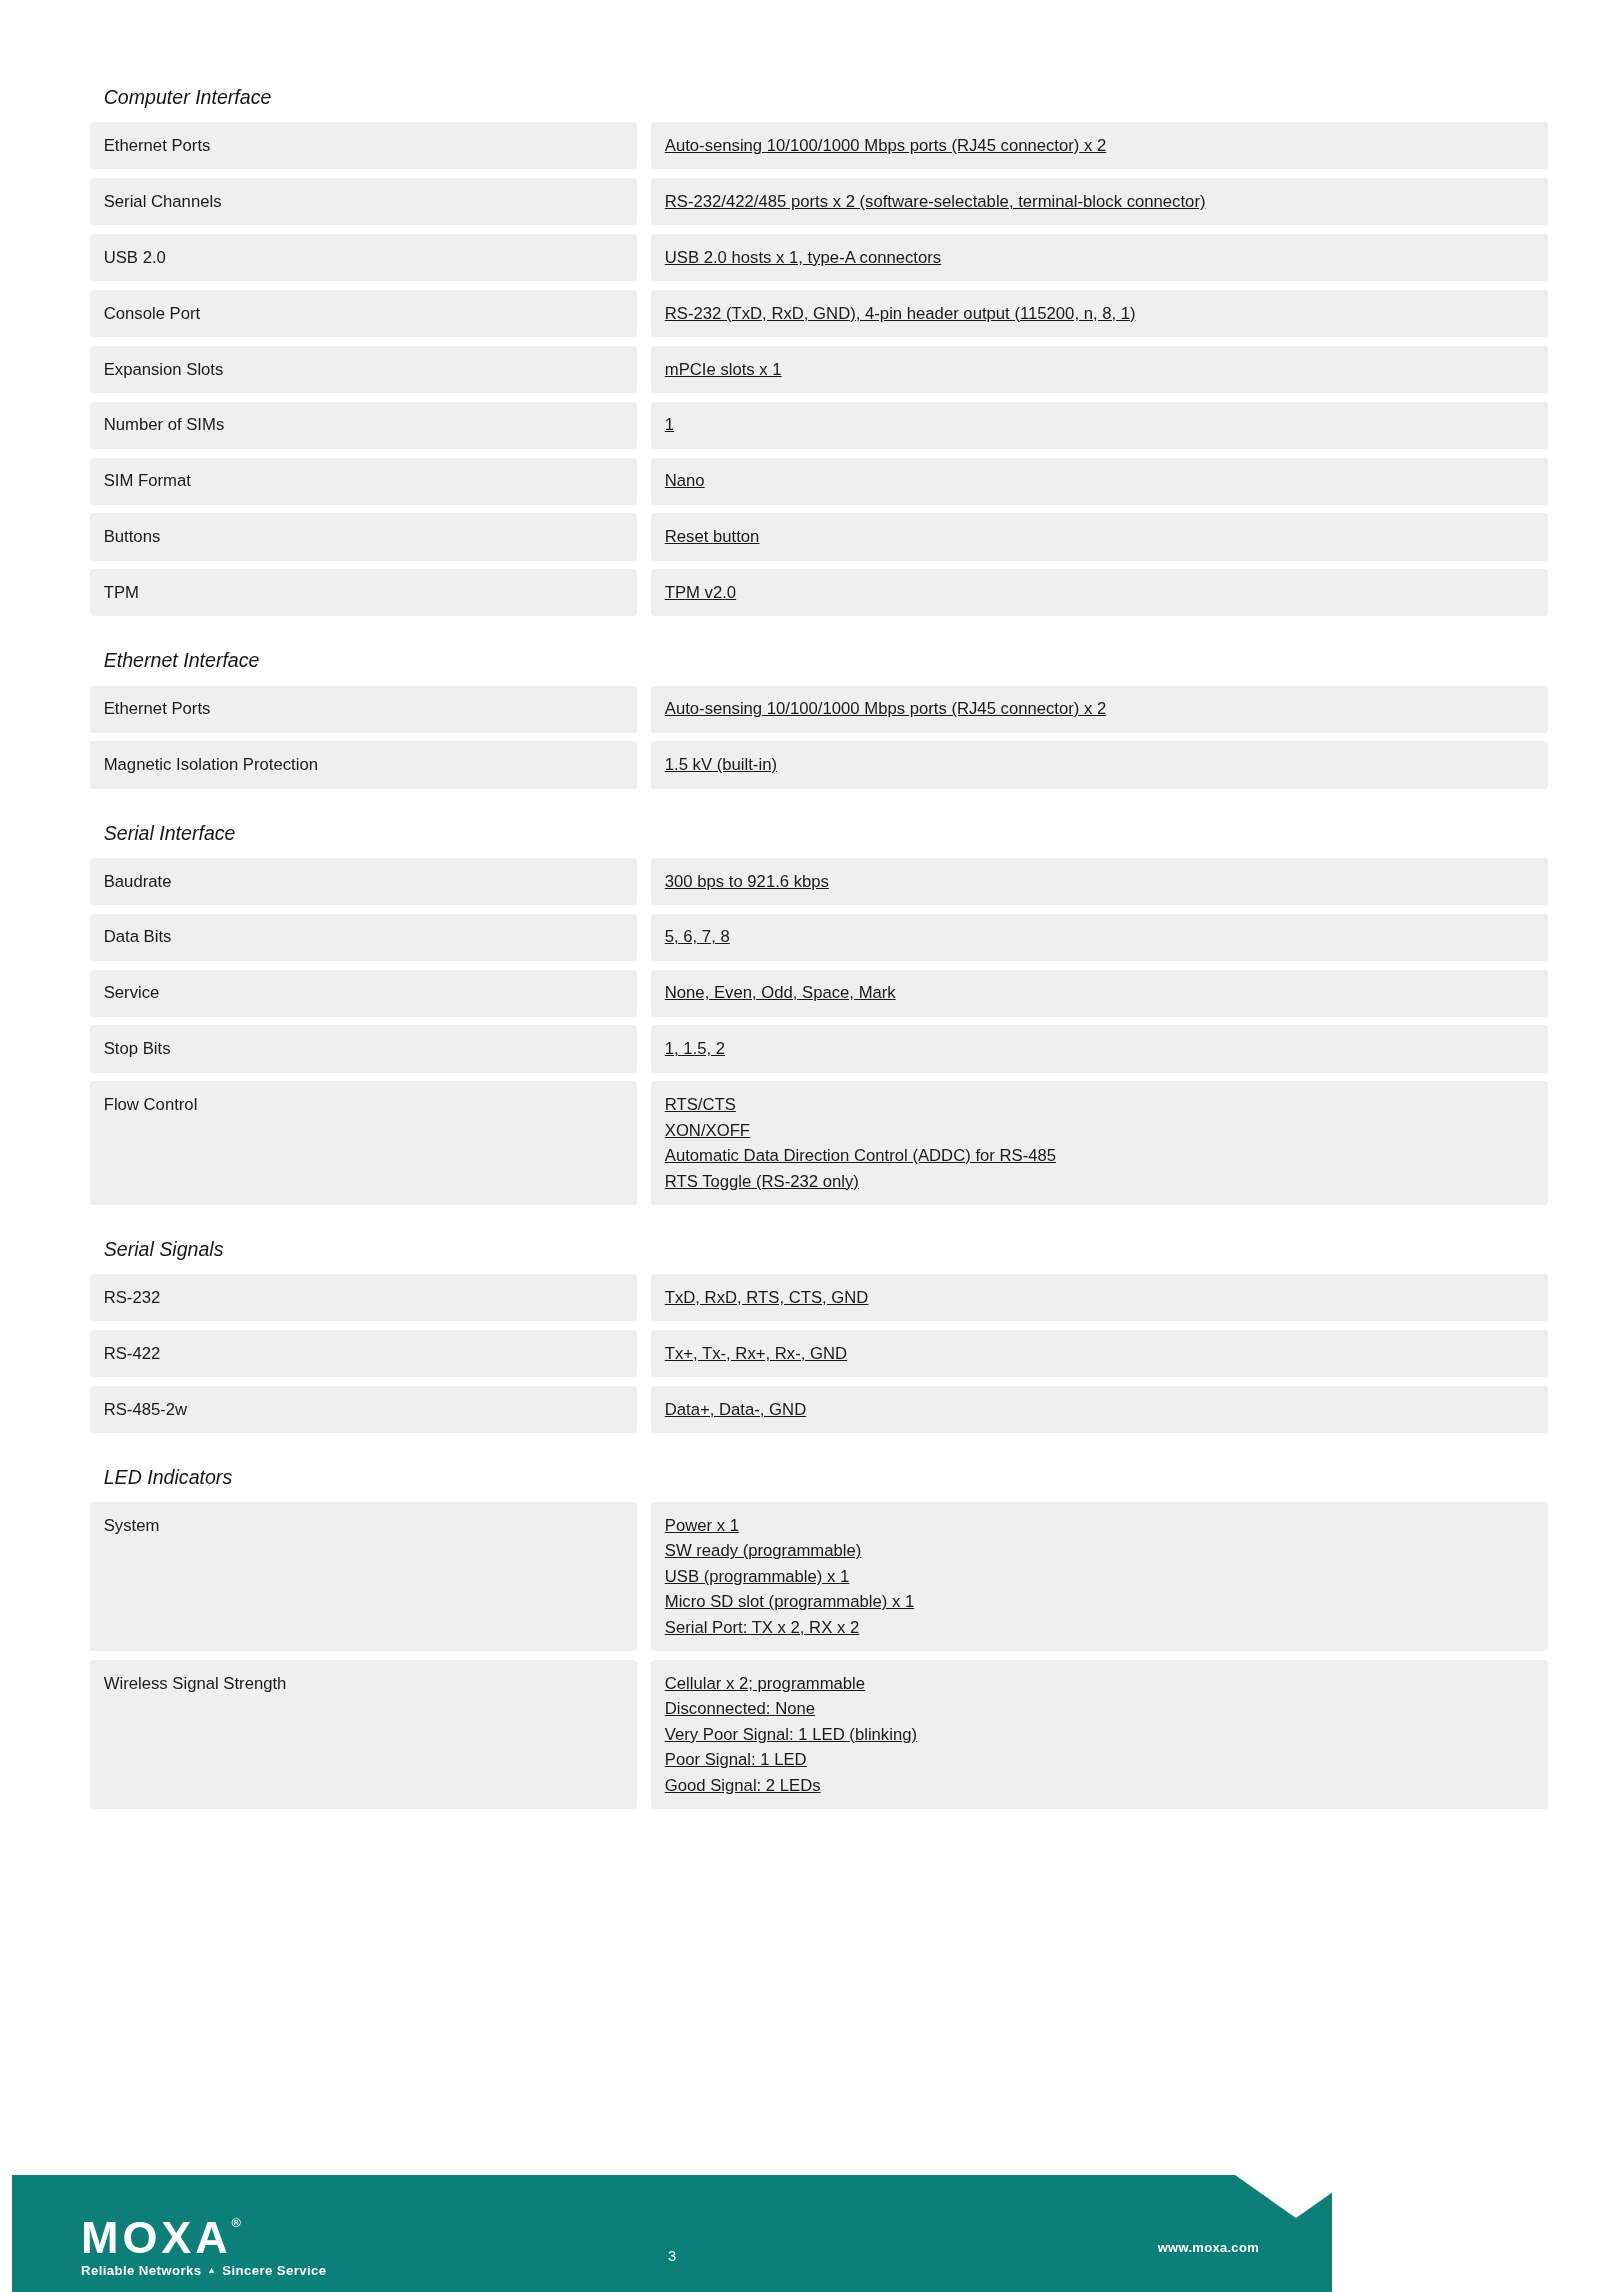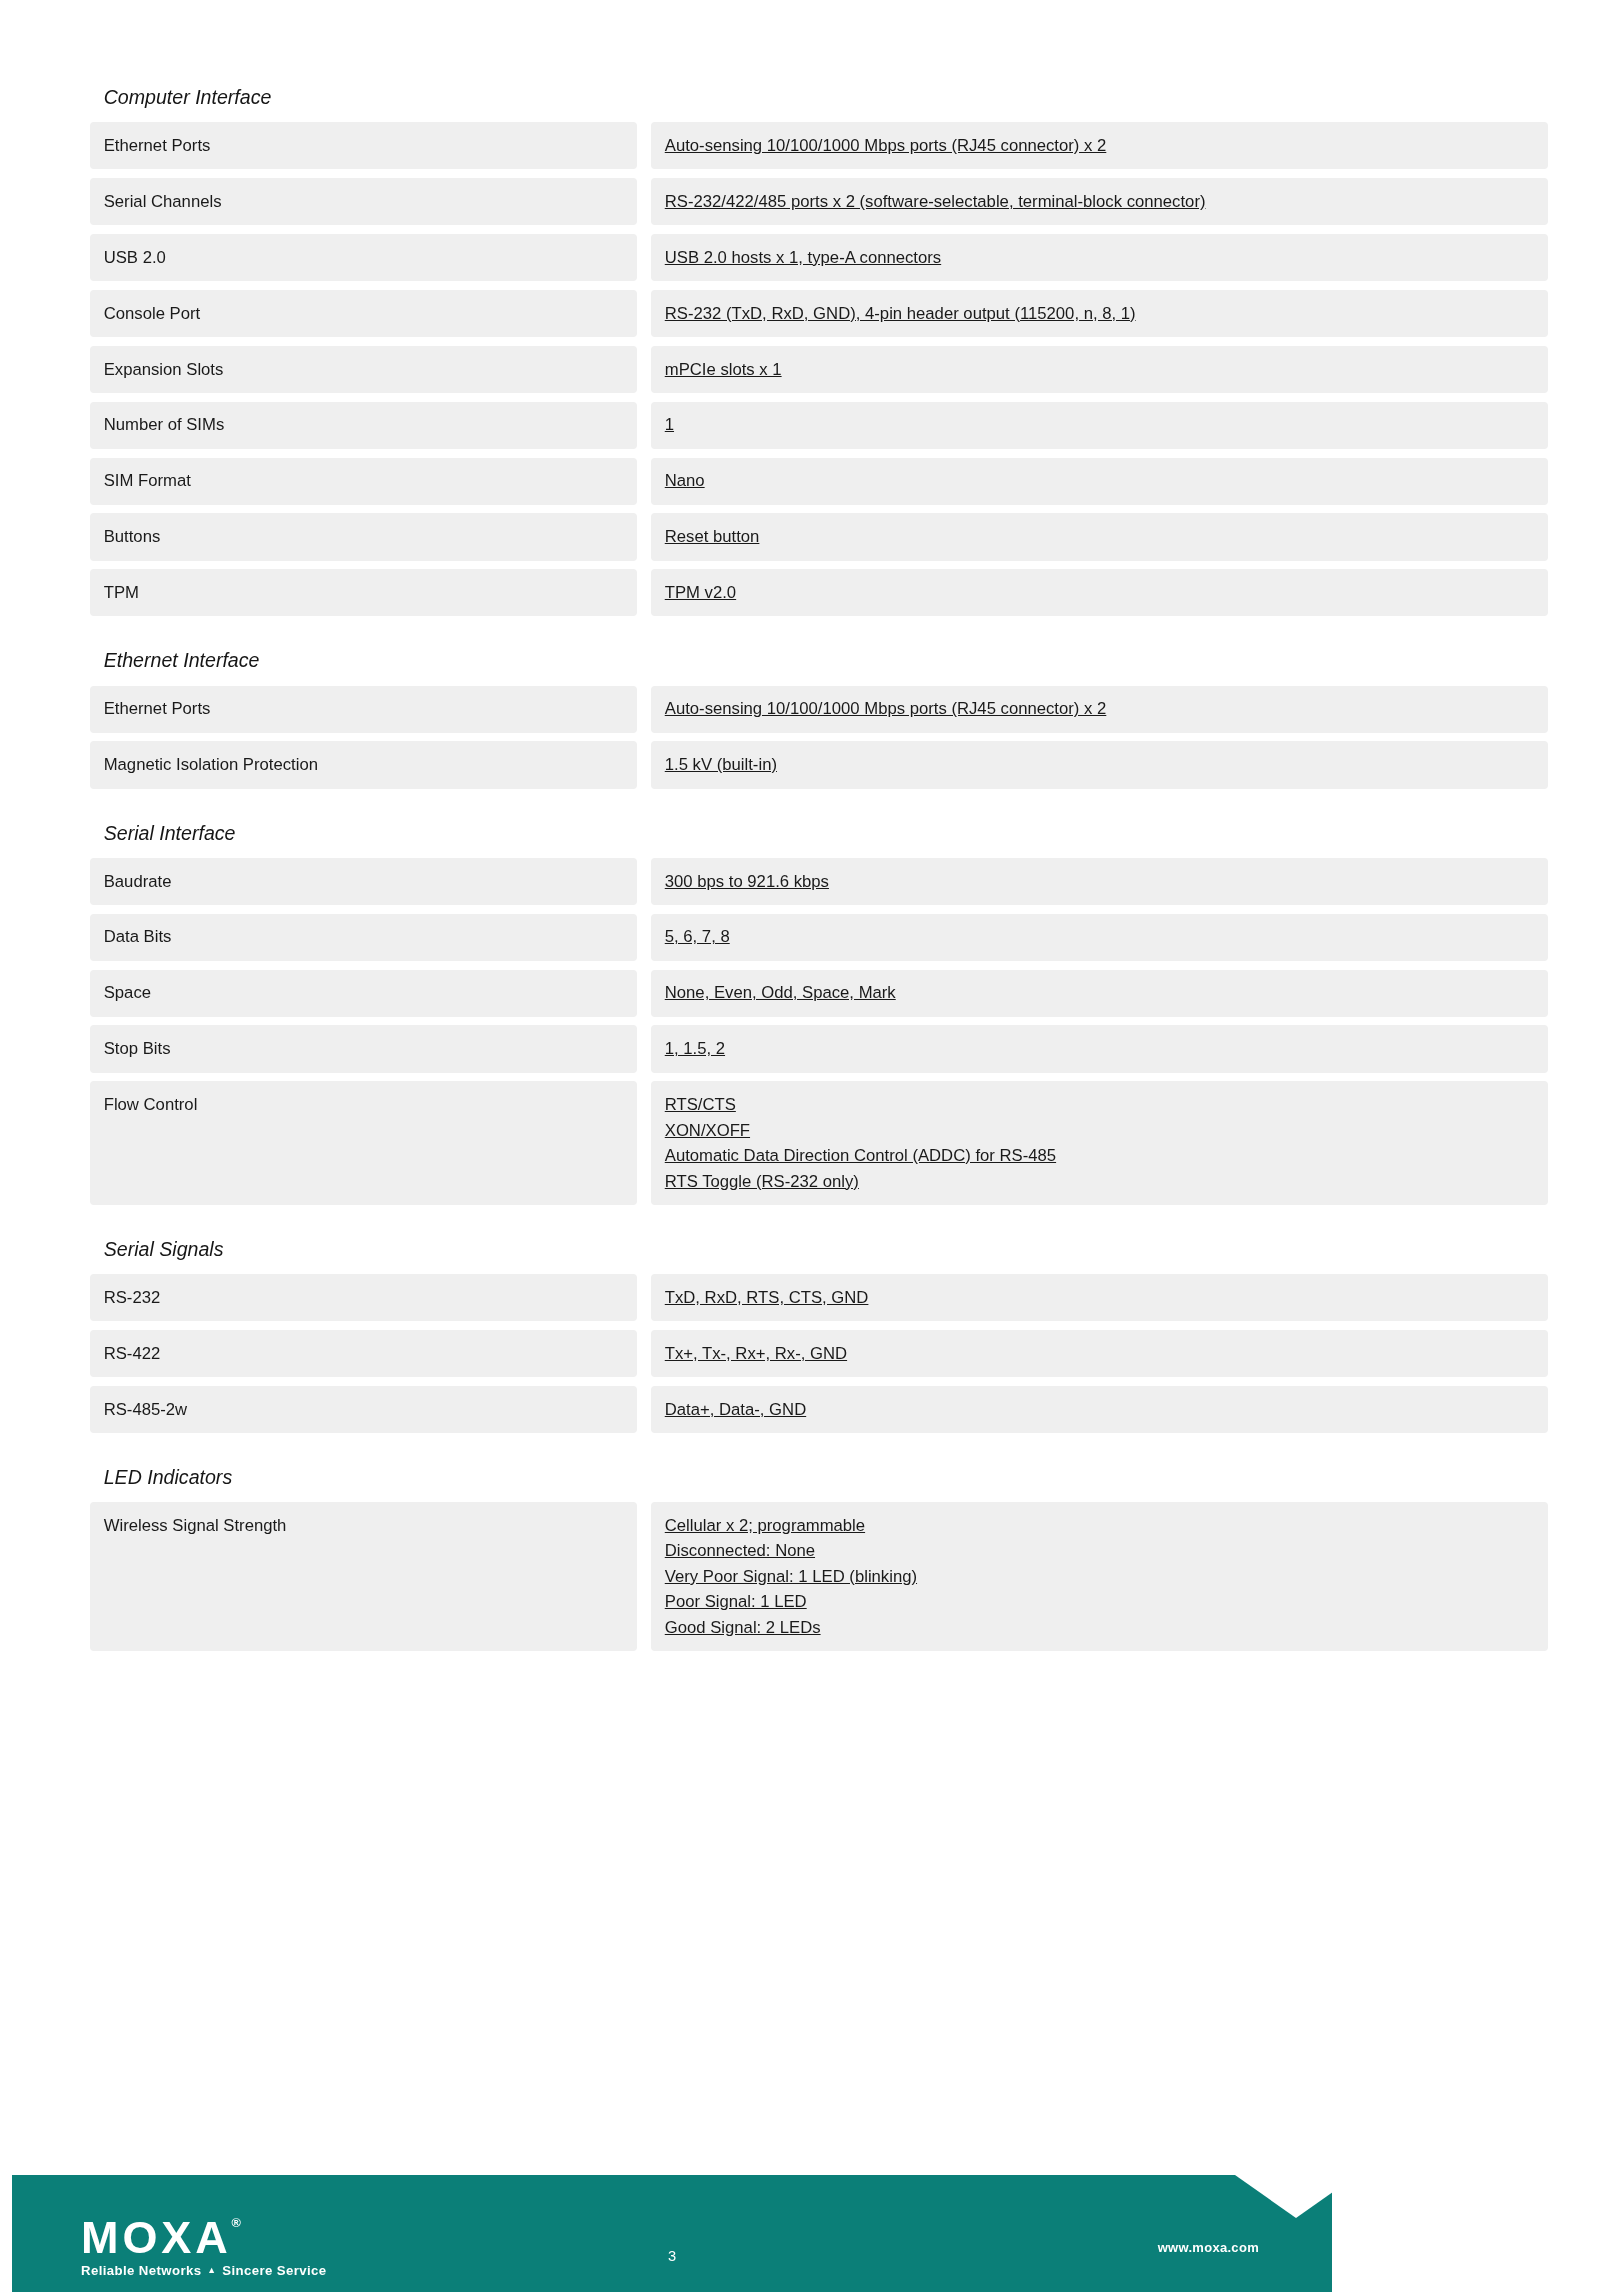--- a/index.html
+++ b/index.html
@@ -205,21 +205,21 @@
           <div class="value-line">300 bps to 921.6 kbps</div>
         </div>
       </div>
       <div class="spec-row">
         <div class="cell label-cell">Data Bits</div>
         <div class="cell value-cell">
           <div class="value-line">5, 6, 7, 8</div>
         </div>
       </div>
       <div class="spec-row">
-        <div class="cell label-cell">Space</div>
+        <div class="cell label-cell">Service</div>
         <div class="cell value-cell">
           <div class="value-line">None, Even, Odd, Space, Mark</div>
         </div>
       </div>
       <div class="spec-row">
         <div class="cell label-cell">Stop Bits</div>
         <div class="cell value-cell">
           <div class="value-line">1, 1.5, 2</div>
         </div>
       </div>
@@ -249,20 +249,30 @@
       </div>
       <div class="spec-row">
         <div class="cell label-cell">RS-485-2w</div>
         <div class="cell value-cell">
           <div class="value-line">Data+, Data-, GND</div>
         </div>
       </div>
     </section>
     <section class="spec-section">
       <h2 class="section-title">LED Indicators</h2>
+      <div class="spec-row">
+        <div class="cell label-cell">System</div>
+        <div class="cell value-cell">
+          <div class="value-line">Power x 1</div>
+          <div class="value-line">SW ready (programmable)</div>
+          <div class="value-line">USB (programmable) x 1</div>
+          <div class="value-line">Micro SD slot (programmable) x 1</div>
+          <div class="value-line">Serial Port: TX x 2, RX x 2</div>
+        </div>
+      </div>
       <div class="spec-row">
         <div class="cell label-cell">Wireless Signal Strength</div>
         <div class="cell value-cell">
           <div class="value-line">Cellular x 2; programmable</div>
           <div class="value-line">Disconnected: None</div>
           <div class="value-line">Very Poor Signal: 1 LED (blinking)</div>
           <div class="value-line">Poor Signal: 1 LED</div>
           <div class="value-line">Good Signal: 2 LEDs</div>
         </div>
       </div>

